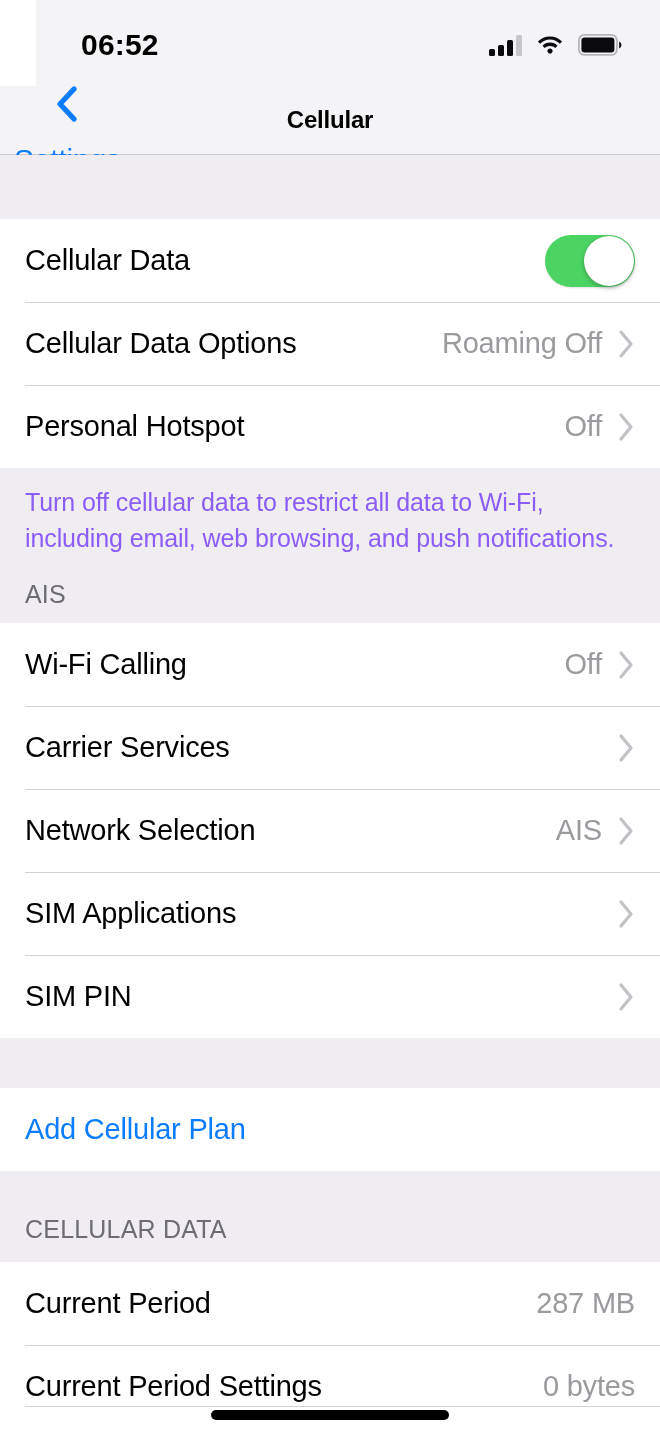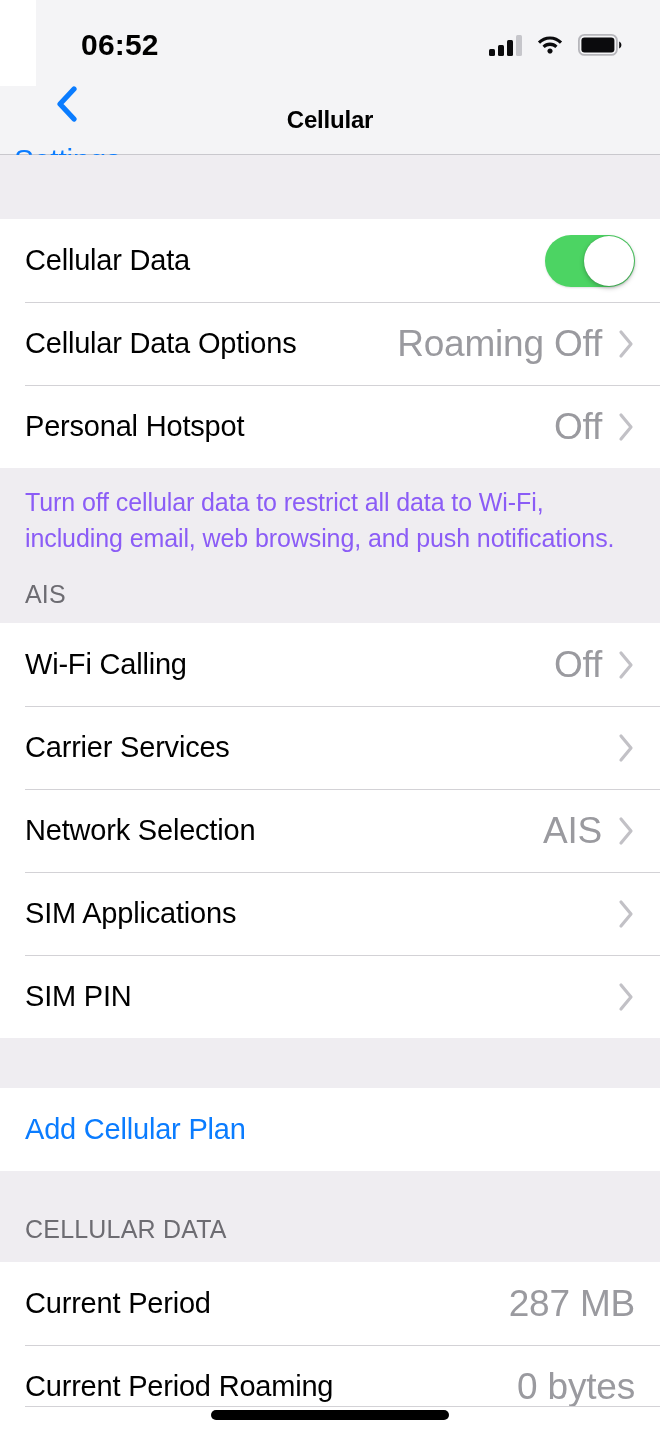--- a/index.html
+++ b/index.html
@@ -150,21 +150,21 @@
     font-size: 29px;
     color: #000000;
     letter-spacing: -0.2px;
     flex: 1 1 auto;
     white-space: nowrap;
   }
   .row-label.link {
     color: #0a7cff;
   }
   .row-value {
-    font-size: 37px;
+    font-size: 29px;
     color: #9a9a9f;
     letter-spacing: -0.2px;
     margin-right: 16px;
     white-space: nowrap;
   }
   .row-value.empty { margin-right: 0; text-align: right; }
   .disclosure { width: 17px; height: 30px; display: block; flex: 0 0 auto; }
 
   
   .toggle {
@@ -385,21 +385,21 @@
     <div class="section-header spaced">CELLULAR DATA</div>
 
     <div class="group">
 
       <div class="row">
         <span class="row-label">Current Period</span>
         <span class="row-value empty">287 MB</span>
       </div>
 
       <div class="row">
-        <span class="row-label">Current Period Roaming</span>
+        <span class="row-label">Current Period Settings</span>
         <span class="row-value empty">0 bytes</span>
       </div>
 
     </div>
 
   </div>
 
   <div class="home-bar-area">
     <div class="home-bar-line"></div>
     <div class="home-indicator"></div>

